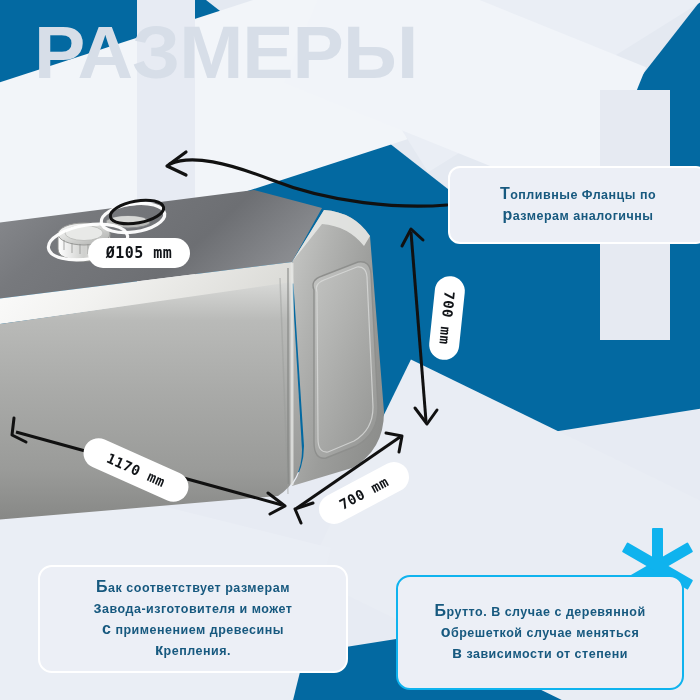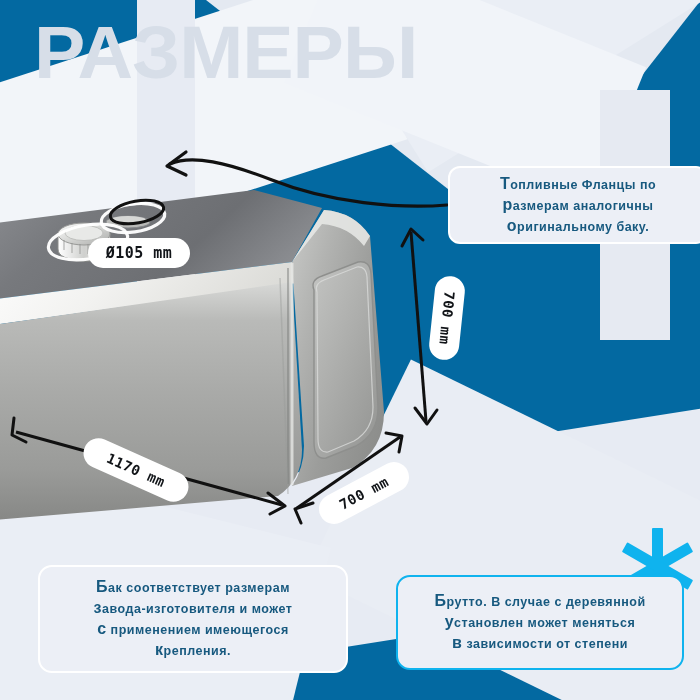--- a/index.html
+++ b/index.html
@@ -107,21 +107,21 @@
 
   #callout-flange{
     left:448px;top:166px;width:260px;height:78px;
     border:2px solid #ffffff;border-radius:12px;
   }
   #callout-fit{
     left:38px;top:565px;width:310px;height:108px;
     border:2px solid #ffffff;border-radius:14px;
   }
   #callout-gross{
-    left:396px;top:575px;width:288px;height:95px;
+    left:396px;top:575px;width:288px;height:115px;
     border:2px solid #0fb3ee;border-radius:14px;
   }
 
   
   #asterisk{
     position:absolute;left:619px;top:528px;width:76px;height:76px;
   }
   #asterisk i{
     position:absolute;left:50%;top:50%;width:11px;height:76px;
     margin:-38px 0 0 -5.5px;background:#0fb3ee;border-radius:1px;
@@ -290,35 +290,34 @@
   </svg>
 
   <div class="pill" id="pill-dia">Ø105 mm</div>
   <div class="pill" id="pill-len">1170 mm</div>
   <div class="pill" id="pill-dep">700 mm</div>
   <div class="pill" id="pill-hgt">700 mm</div>
 
   <div class="callout" id="callout-flange">
     <span class="ln">Топливные Фланцы по</span>
     <span class="ln">размерам аналогичны</span>
-    <span class="ln">оригинальному баку.</span>
   </div>
 
   <div class="callout" id="callout-fit">
     <span class="ln">Бак соответствует размерам</span>
     <span class="ln">завода-изготовителя и может</span>
-    <span class="ln">с применением имеющегося</span>
+    <span class="ln">с применением древесины</span>
     <span class="ln">крепления.</span>
   </div>
 
   <div id="asterisk">
     <i></i>
       <i></i>
       <i></i>
   </div>
 
   <div class="callout" id="callout-gross">
     <span class="ln">Брутто. В случае с деревянной</span>
-    <span class="ln">установлен может меняться</span>
+    <span class="ln">обрешеткой случае меняться</span>
     <span class="ln">в зависимости от степени</span>
   </div>
 
 </div>
 
 </body></html>

